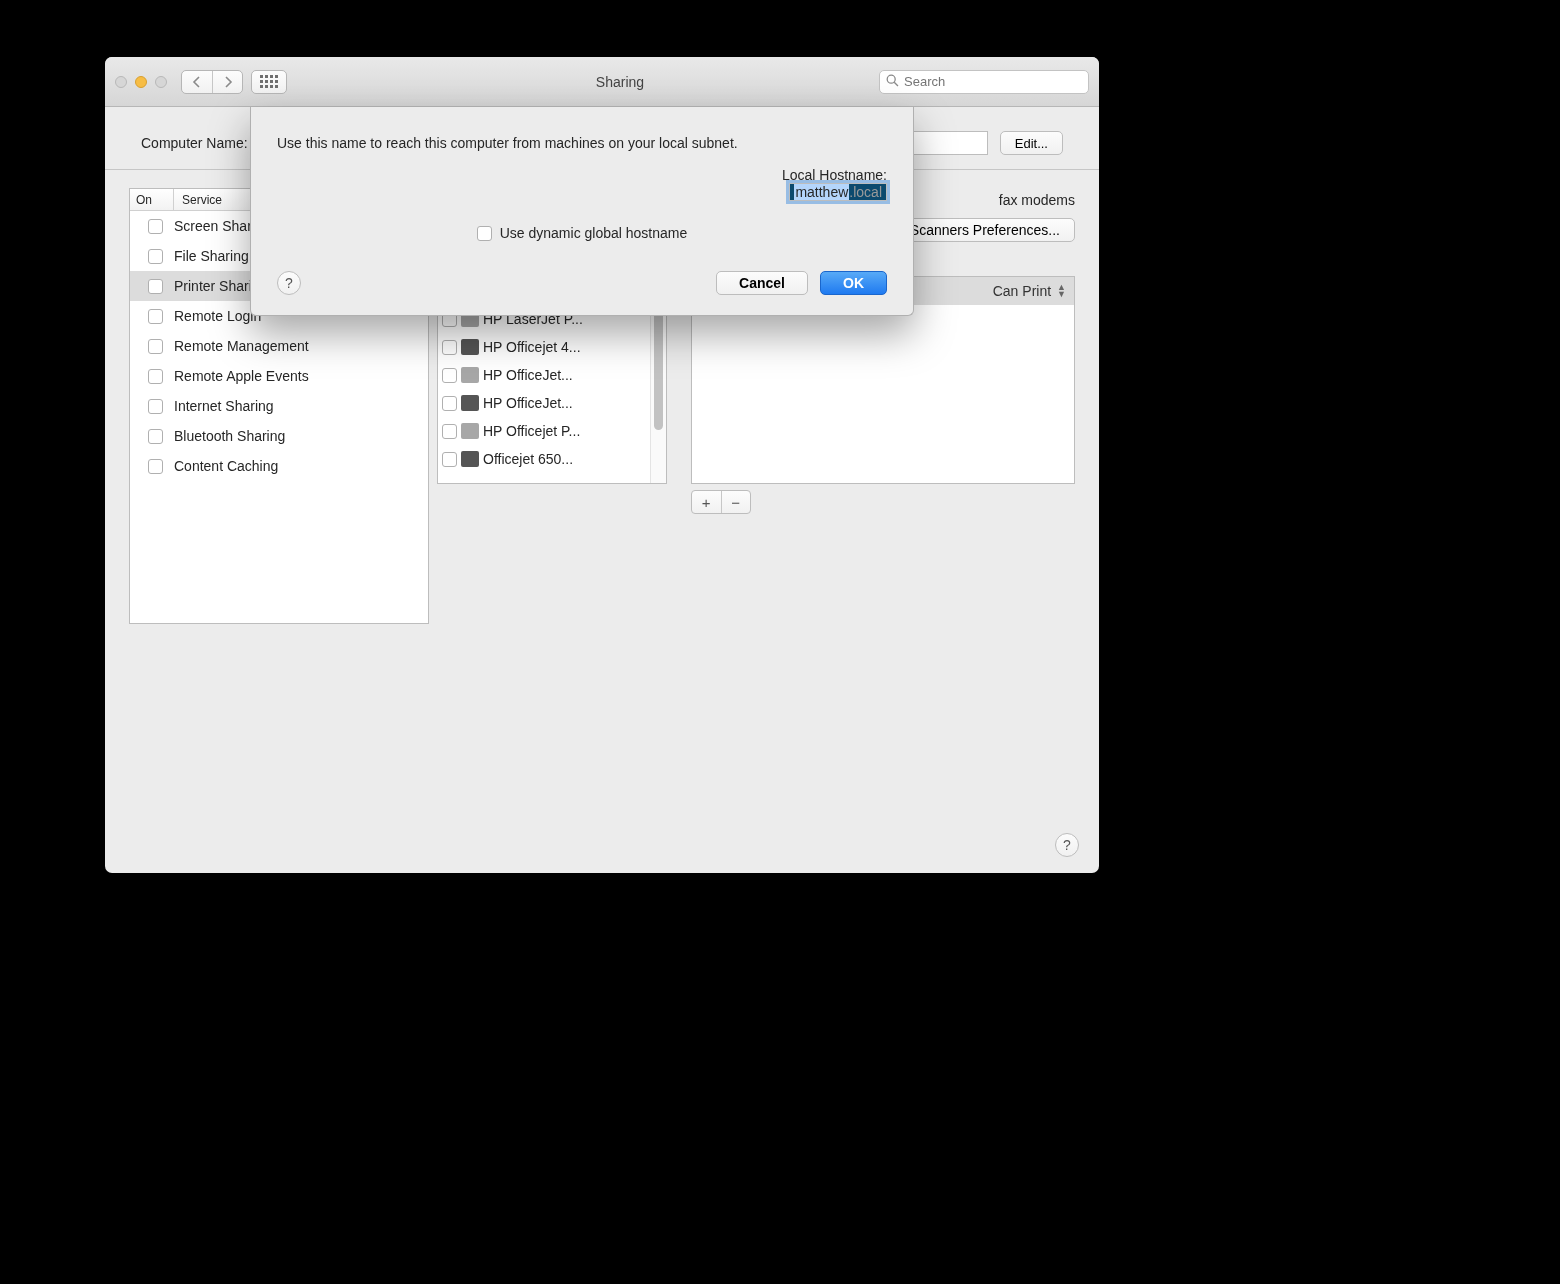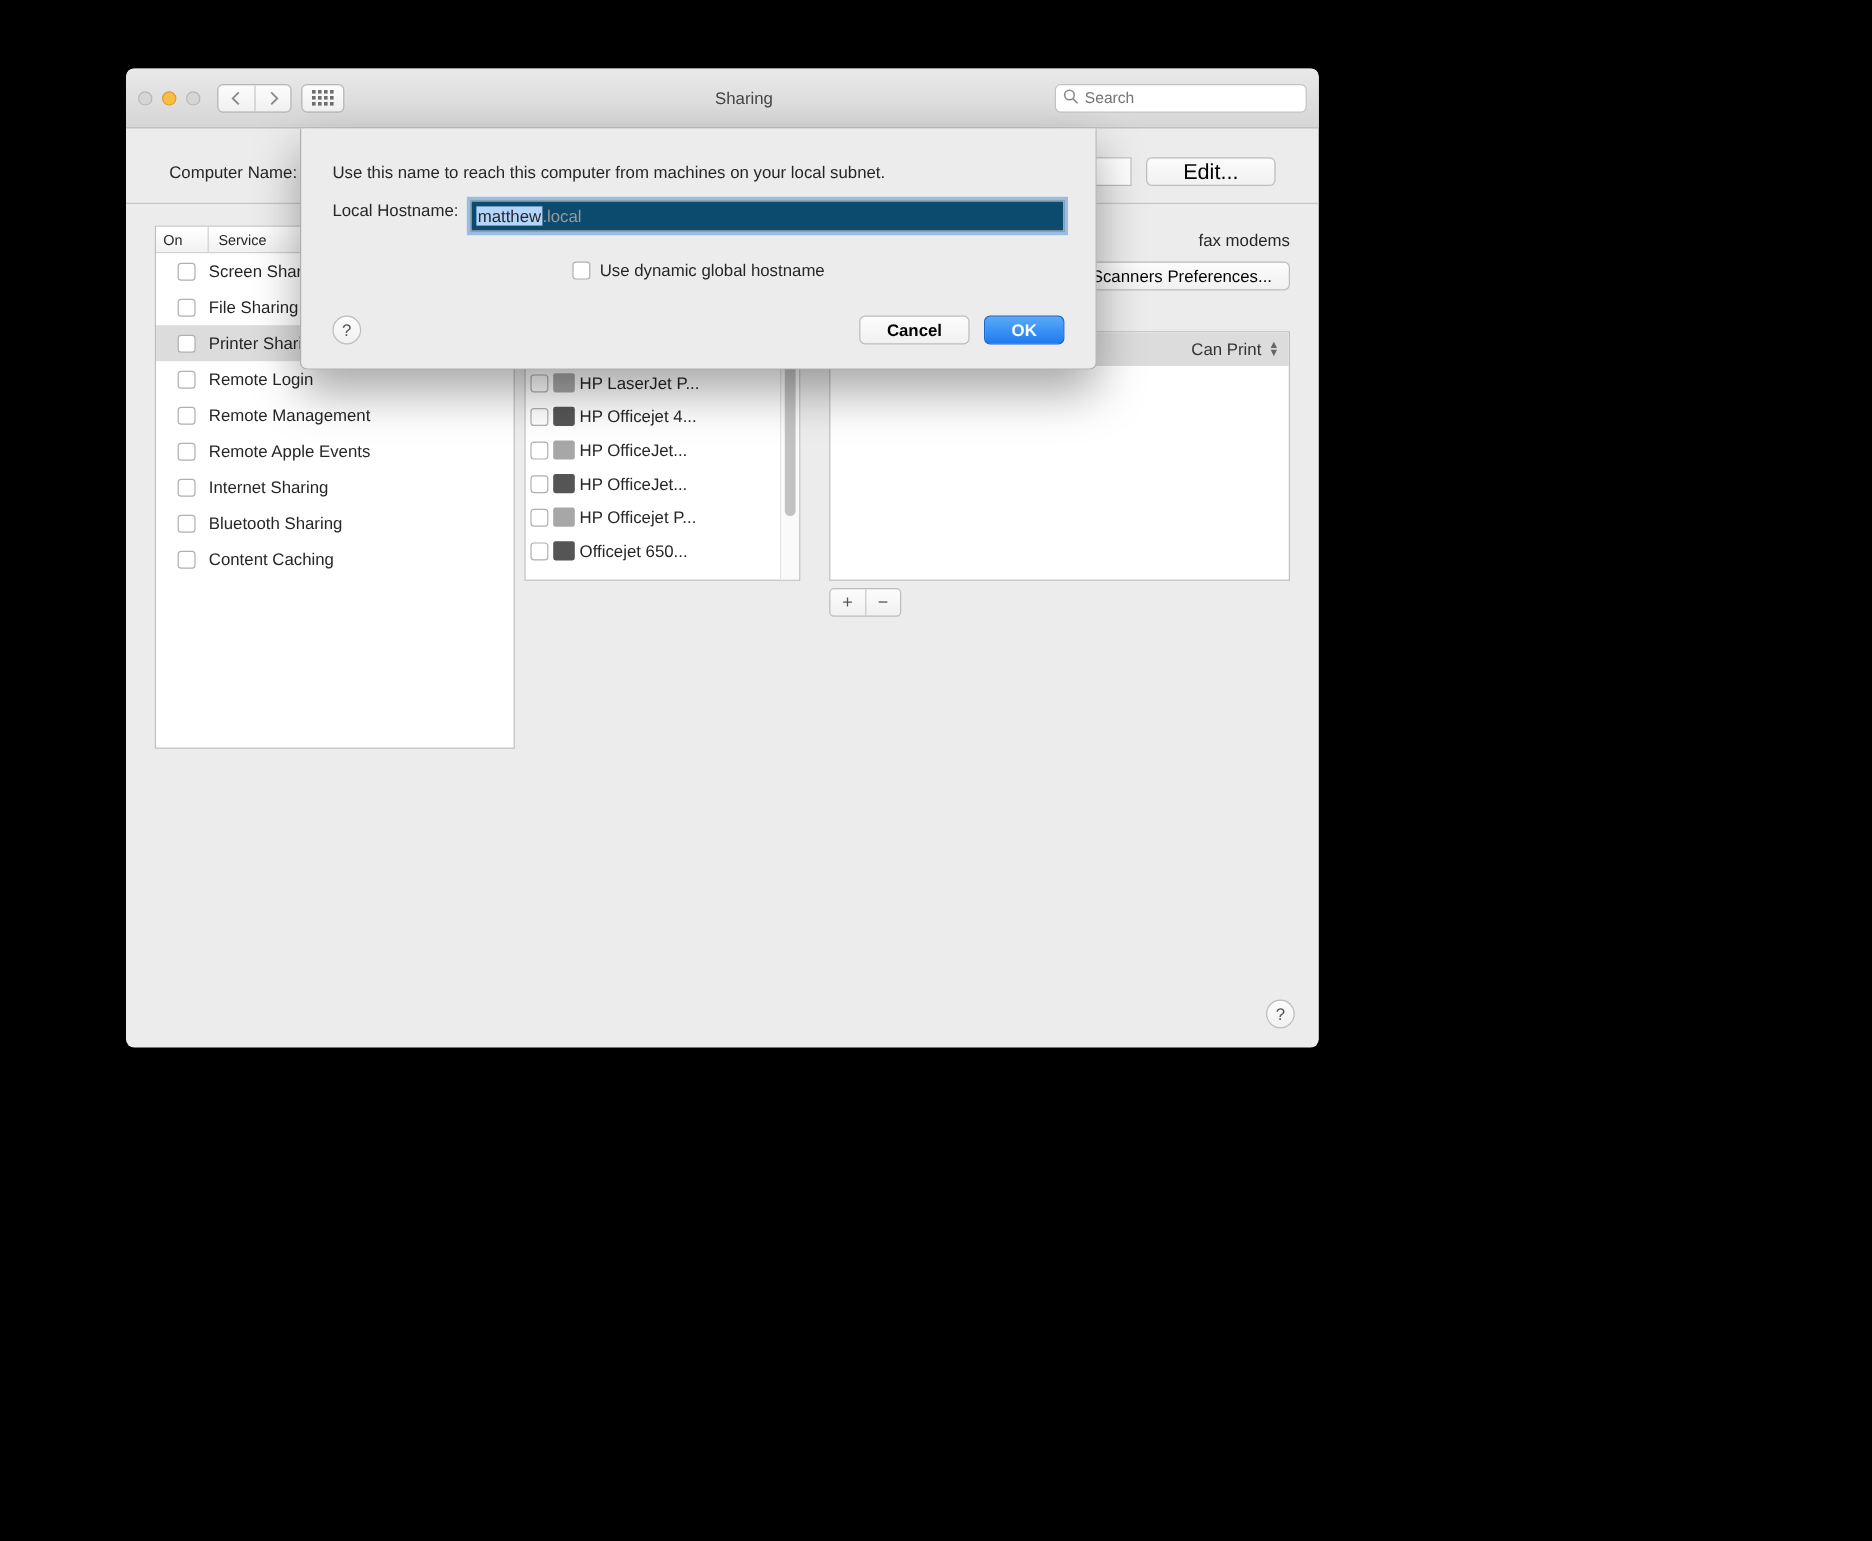--- a/index.html
+++ b/index.html
@@ -86,22 +86,22 @@
   .toparea {
     padding: 24px 36px 14px 36px;
     border-bottom:1px solid #c6c6c6;
     display:flex;align-items:center;gap:12px;
   }
   .cname-label{font-size:14px;}
   .cname-input{
     flex:1;height:24px;border:1px solid #bdbdbd;background:#fff;border-radius:0;
   }
   .editbtn{
-    height:24px;padding:0 30px;border:1px solid #bdbdbd;border-radius:5px;
-    background:linear-gradient(#fcfcfc,#f1f1f1);font-size:18px;
+    height:24px;padding:0 14px;border:1px solid #bdbdbd;border-radius:5px;
+    background:linear-gradient(#fcfcfc,#f1f1f1);font-size:13px;
   }
   .mainarea{
     flex:1;display:flex;padding:18px 24px;gap:8px;position:relative;
   }
   .servicesbox{
     width:300px;height:436px;border:1px solid #bdbdbd;background:#fff;border-radius:0;
     display:flex;flex-direction:column;
   }
   .svc-head{
     display:flex;height:22px;background:linear-gradient(#fff,#f2f2f2);border-bottom:1px solid #d0d0d0;font-size:12px;
@@ -150,21 +150,21 @@
   
   .sheet{
     position:absolute;left:145px;top:50px;width:664px;
     background:#ececec;border:1px solid #b0b0b0;border-top:none;
     border-bottom-left-radius:6px;border-bottom-right-radius:6px;
     box-shadow:0 18px 40px rgba(0,0,0,0.35);
     padding:22px 26px 20px 26px;
     z-index:50;
   }
   .sheet-instr{font-size:14px;margin:4px 0 14px 0;line-height:1.45;}
-  .hostrow{display:flex;align-items:flex-start;gap:10px;}
+  .hostrow{display:flex;align-items:flex-end;flex-direction:column;}
   .hostlabel{font-size:14px;}
   .hostfield{
     flex:1;position:relative;height:26px;border:1px solid #bdbdbd;background:#0c4a6e;
     box-shadow:0 0 0 3px rgba(84,152,222,0.55);
     display:flex;align-items:center;padding:0 4px;font-size:14px;
   }
   .hostsel{background:#b4d5fb;padding:0 1px;}
   .hostsuffix{color:#9a9a9a;}
   .dynrow{margin:24px 0 30px 0;display:flex;align-items:center;gap:8px;font-size:14px;justify-content:center;}
   .btnrow{display:flex;align-items:center;gap:12px;}

